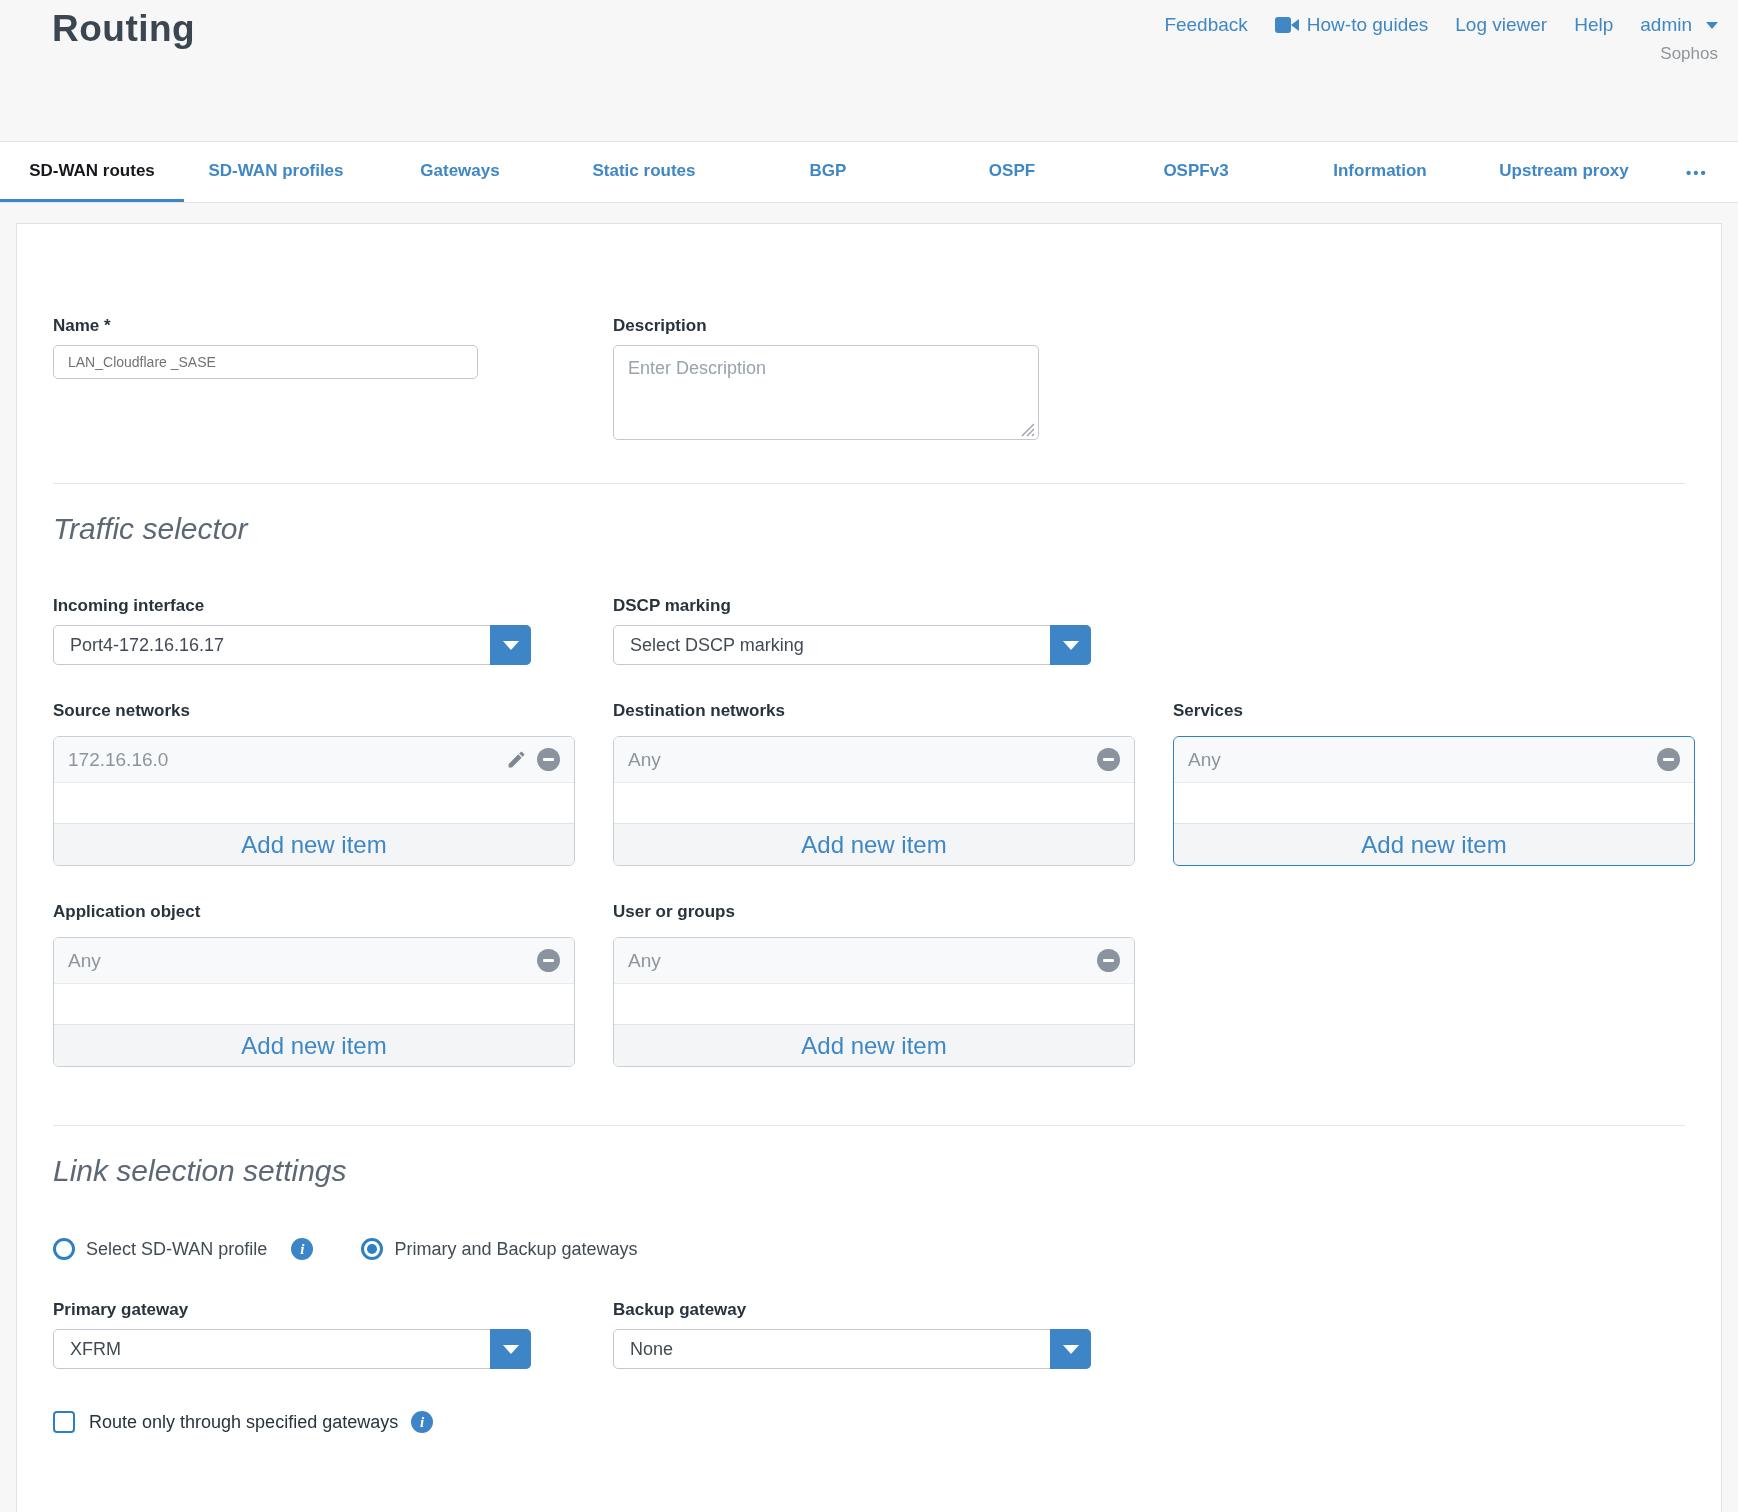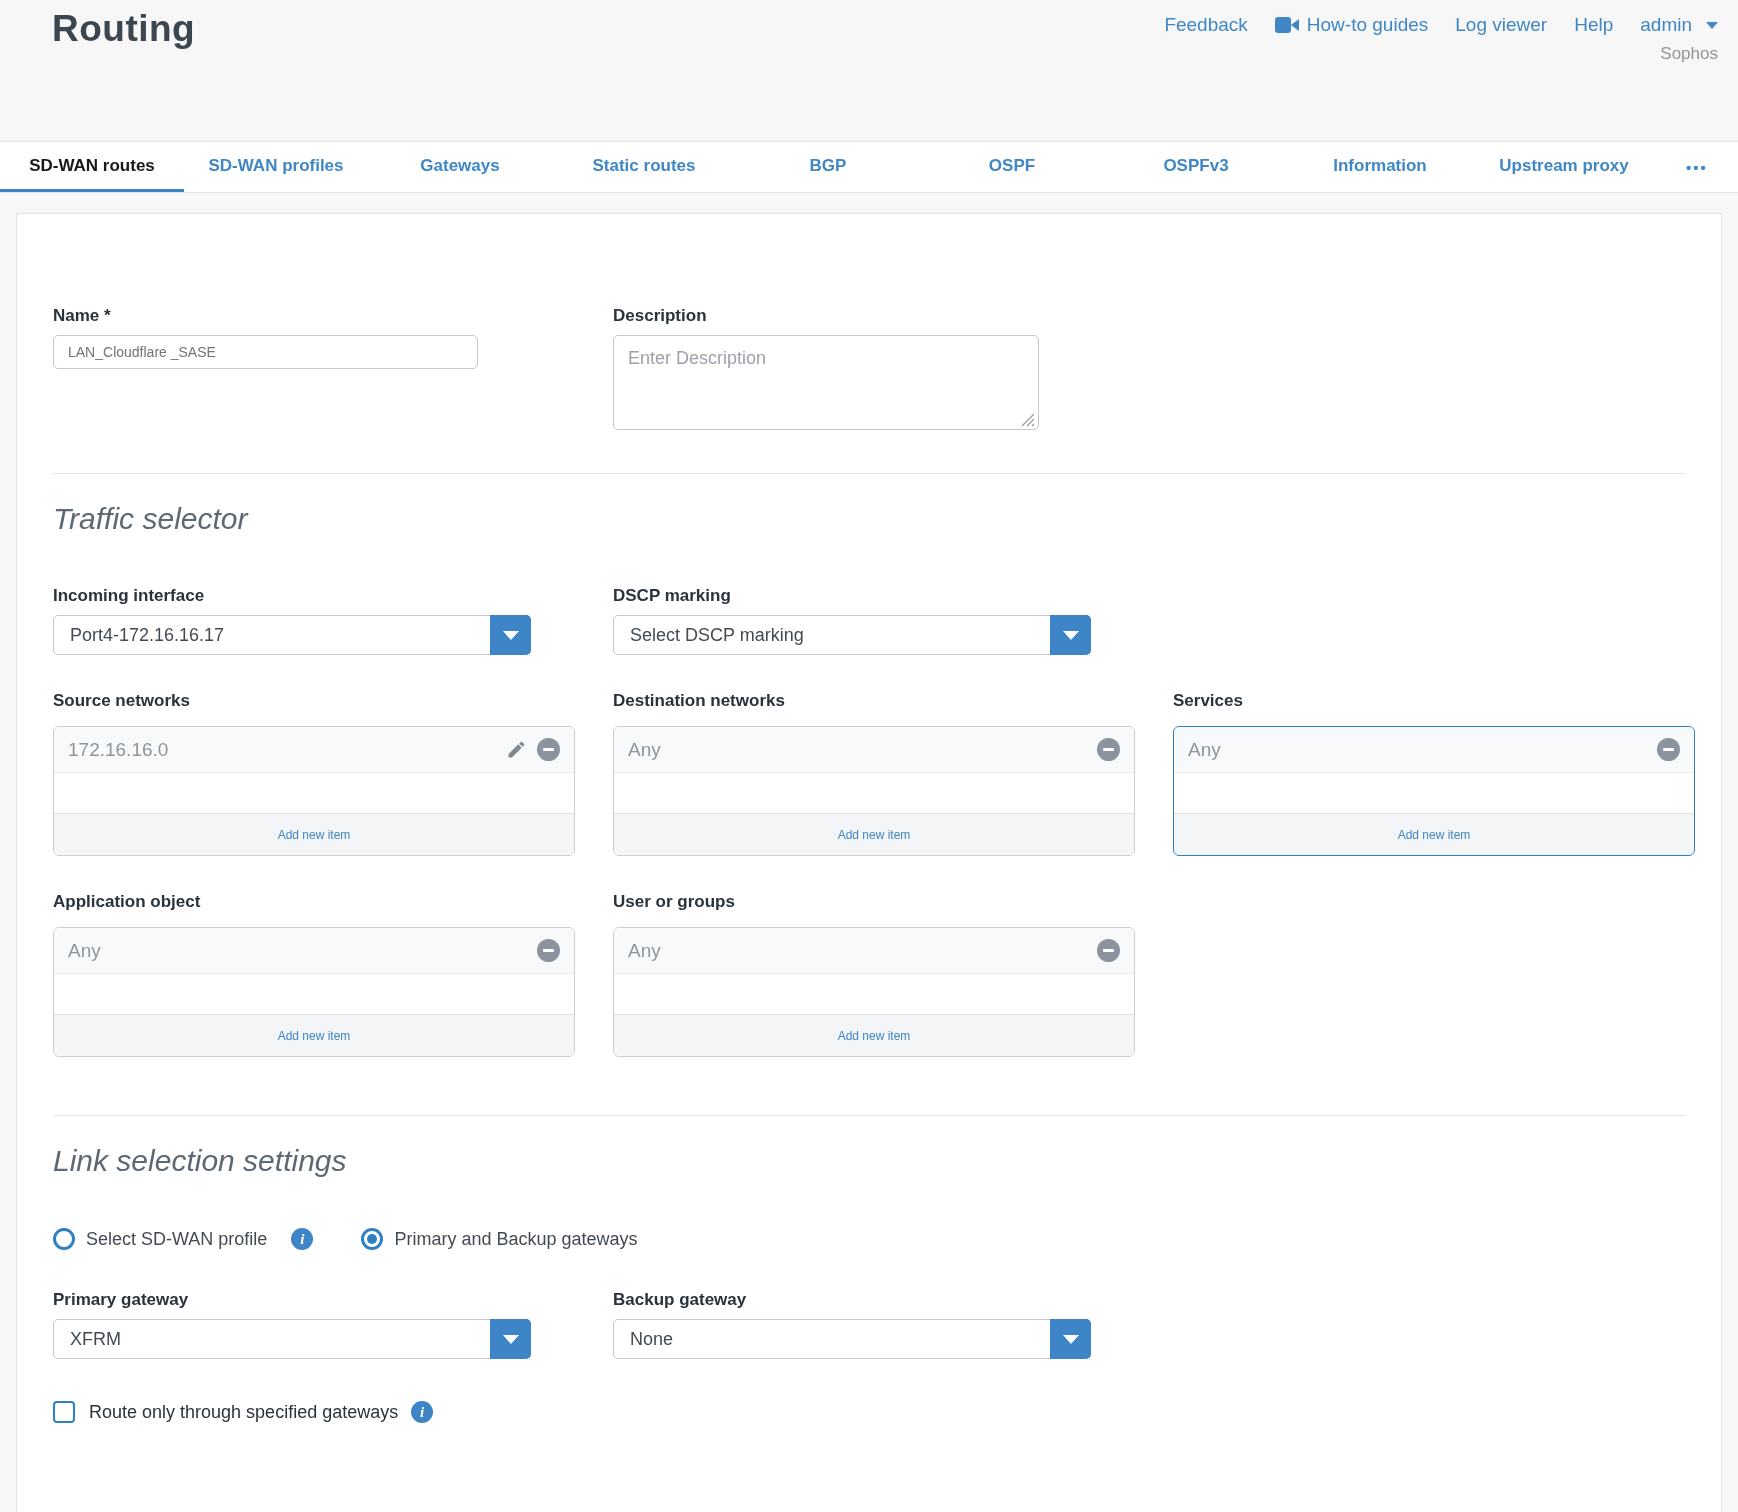--- a/index.html
+++ b/index.html
@@ -28,21 +28,21 @@
     border-top: 6px solid transparent; border-bottom: 6px solid transparent; border-right: 8px solid #3f87c5; }
   .admin-caret { display: inline-block; width: 0; height: 0; margin-left: 6px;
     border-left: 6px solid transparent; border-right: 6px solid transparent; border-top: 7px solid #3f87c5; }
   .brand {
     position: absolute; top: 44px; right: 20px;
     font-size: 17px; color: #8e959c;
   }
 
   
   .tab-bar {
-    height: 52px; background: #ffffff;
+    height: 62px; background: #ffffff;
     border-top: 1px solid #e3e3e5; border-bottom: 1px solid #e3e3e5;
     display: flex; align-items: stretch;
   }
   .tab {
     flex: 1; display: flex; align-items: center; justify-content: center;
     font-size: 17px; font-weight: 700; color: #3f87c5; cursor: pointer;
     border-bottom: 3px solid transparent;
   }
   .tab.active { color: #16181b; border-bottom-color: #3d85c6; }
   .tab-more { width: 82px; display: flex; align-items: center; justify-content: center;
@@ -117,21 +117,21 @@
   .minus-circle {
     width: 23px; height: 23px; border-radius: 50%; background: #8b949e;
     display: flex; align-items: center; justify-content: center; cursor: pointer;
   }
   .minus-circle::after { content: ""; width: 11px; height: 3px; background: #ffffff; border-radius: 1px; }
   .pencil { width: 21px; height: 21px; cursor: pointer; }
   .lb-spacer { flex: 1; background: #fff; }
   .lb-footer {
     height: 42px; flex: 0 0 42px; background: #f3f5f6; border-top: 1px solid #e0e4e7;
     display: flex; align-items: center; justify-content: center;
-    font-size: 12px; color: #3f87c5; cursor: pointer;
+    font-size: 24px; color: #3f87c5; cursor: pointer;
   }
 
   
   .radio-row { margin-top: 50px; display: flex; align-items: center; }
   .radio-group { display: flex; align-items: center; gap: 11px; cursor: pointer; }
   .radio-group + .radio-group { margin-left: 48px; }
   .radio {
     width: 22px; height: 22px; border-radius: 50%; background: #fff;
     border: 3px solid #2e80c4; position: relative; flex: 0 0 22px;
   }

